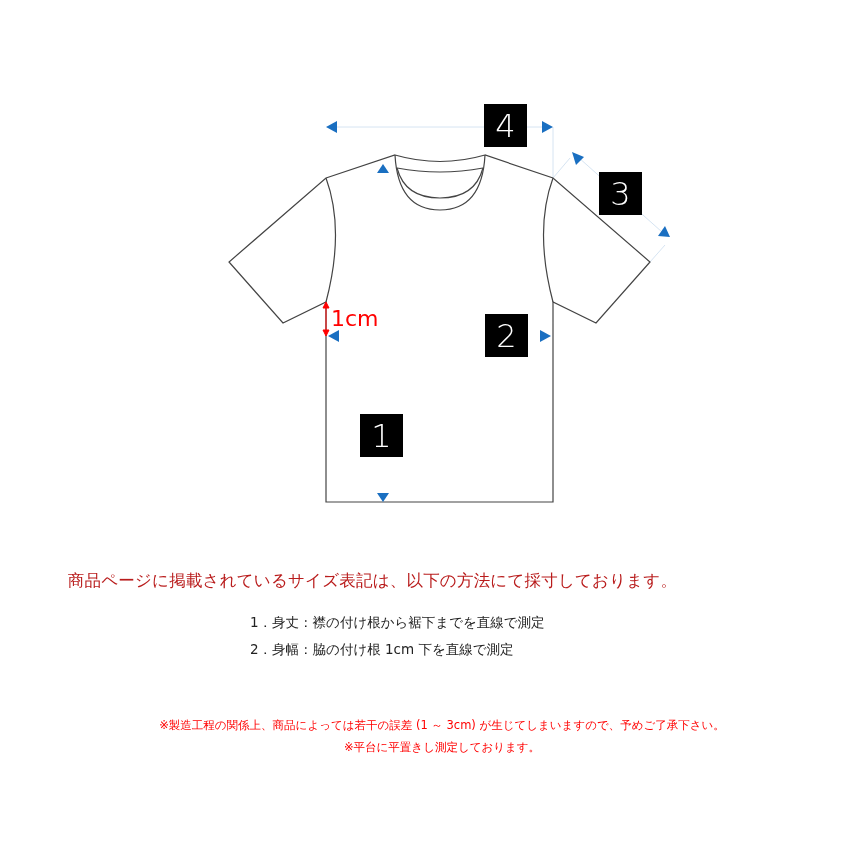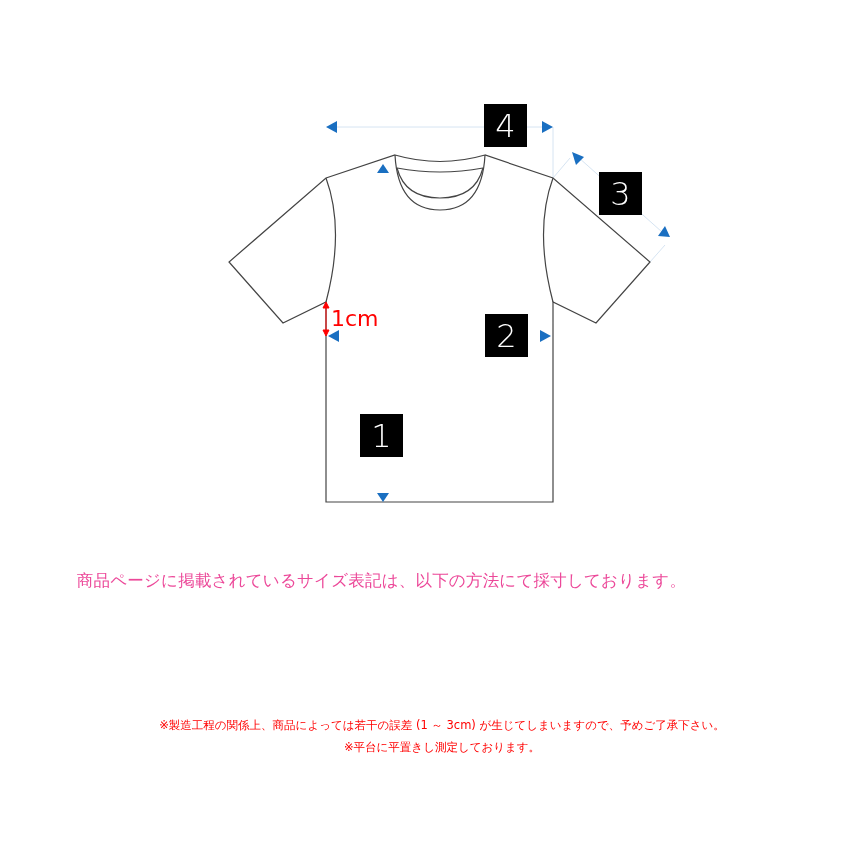--- a/index.html
+++ b/index.html
@@ -4,22 +4,22 @@
 <style>
   html, body { margin:0; padding:0; background:#ffffff; }
   body { width:860px; height:860px; position:relative; overflow:hidden;
          font-family: "DejaVu Sans", "Liberation Sans", sans-serif; }
   #diagram { position:absolute; left:0; top:0; width:860px; height:540px; }
   .label-box { position:absolute; background:#000; color:#fff; width:43px; height:43px;
     display:flex; align-items:center; justify-content:center;
     font-family: "DejaVu Sans", sans-serif; font-size:32px; font-weight:300; line-height:1; }
   .cm-label { position:absolute; color:#ff0000; font-size:22px; line-height:1;
     font-family:"DejaVu Sans", sans-serif; }
-  .intro { position:absolute; left:16px; width:731px; top:570px; text-align:center;
-    font-size:16.5px; color:#ec4899; letter-spacing:0.2px; }
+  .intro { position:absolute; left:7px; width:731px; top:570px; text-align:center;
+    font-size:16.5px; color:#b91c1c; letter-spacing:0.2px; }
   .steps { position:absolute; left:250px; top:612px; list-style:none; margin:0; padding:0;
     font-size:13.5px; color:#222; }
   .steps li { height:26.5px; line-height:20px; white-space:nowrap; }
   .note { position:absolute; left:0; width:860px; text-align:center; color:#ff0000;
     font-size:11.5px; white-space:nowrap;padding-left:12px; }
   .note1 { top:740px; }
   .note2 { top:718px; }
 </style>
 </head>
 <body>
@@ -74,16 +74,18 @@
   <div class="label-box" style="left:484px; top:104px;">4</div>
   <div class="label-box" style="left:599px; top:172px;">3</div>
   <div class="label-box" style="left:485px; top:314px;">2</div>
   <div class="label-box" style="left:360px; top:414px;">1</div>
   <div class="cm-label" style="left:331px; top:308px;text-align:right;">1cm</div>
 </div>
 
 <div class="intro">商品ページに掲載されているサイズ表記は、以下の方法にて採寸しております。</div>
 
 <ul class="steps">
+  <li>1．身丈：襟の付け根から裾下までを直線で測定</li>
+  <li>2．身幅：脇の付け根 1cm 下を直線で測定</li>
 </ul>
 
 <div class="note note1">※平台に平置きし測定しております。</div>
 <div class="note note2">※製造工程の関係上、商品によっては若干の誤差 (1 ～ 3cm) が生じてしまいますので、予めご了承下さい。</div>
 
 </body></html>

